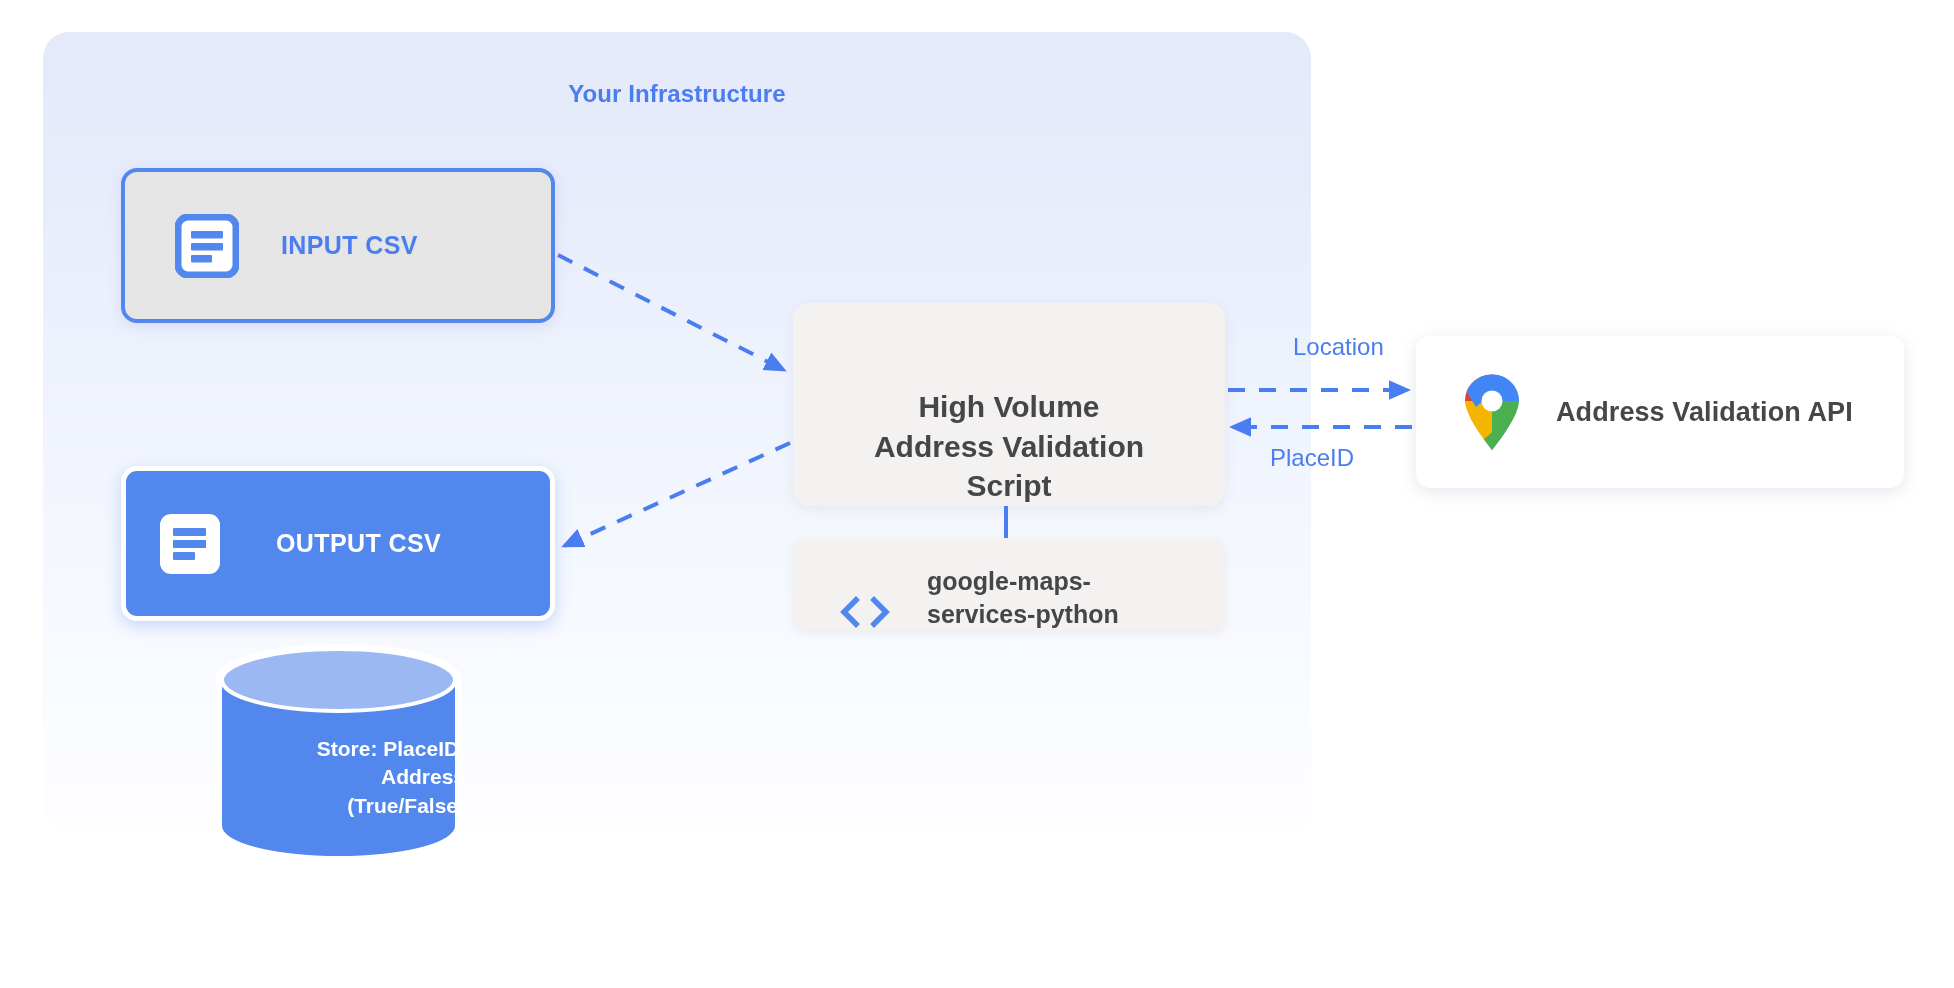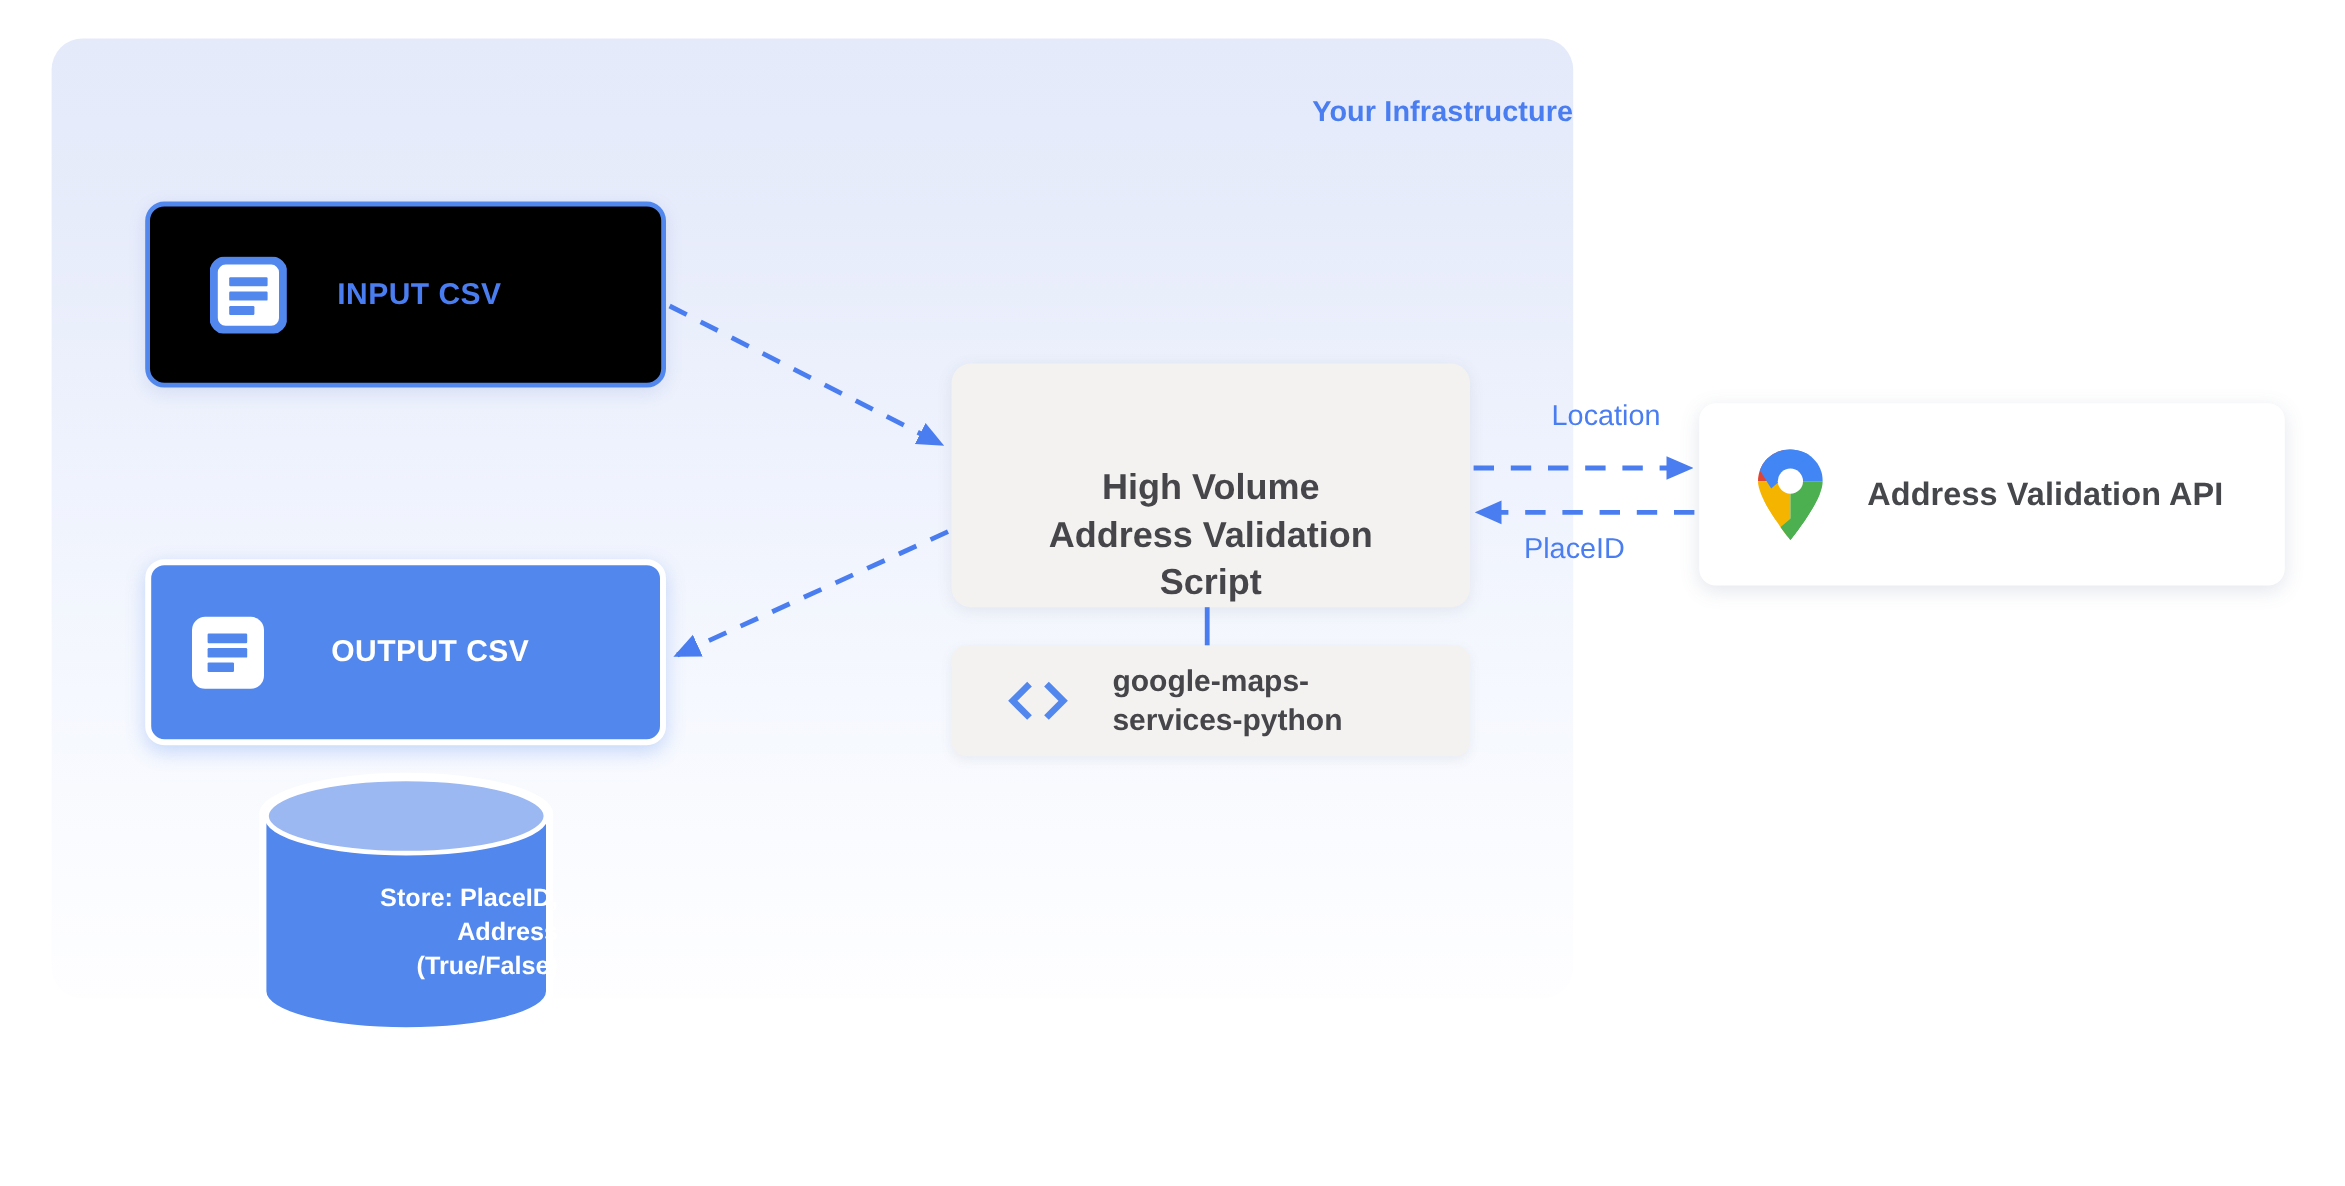--- a/index.html
+++ b/index.html
@@ -36,39 +36,39 @@
         #f5f8fe 68%,
         #fbfcff 88%,
         #fefeff 100%);
   }
 
   #infra-title {
     position: absolute;
     left: 43px;
     top: 80px;
     width: 1268px;
-    text-align: right;
+    text-align: center;
     color: #4a7df0;
     font-size: 24px;
     font-weight: 700;
     letter-spacing: 0.1px;
   }
 
   
   .node {
     position: absolute;
   }
 
   
   #input-csv-node {
     left: 121px;
     top: 168px;
     width: 434px;
     height: 155px;
-    background: #000000;
+    background: #e5e5e5;
     border: 4px solid #5287ee;
     border-radius: 16px;
     display: flex;
     align-items: center;
     padding-left: 50px;
     gap: 42px;
     box-shadow: 0 4px 14px rgba(92,125,200,0.16);
   }
   #input-csv-label {
     color: #4a7df0;
@@ -137,21 +137,21 @@
 
   
   #library-node {
     left: 793px;
     top: 538px;
     width: 432px;
     height: 92px;
     background: #f3f2f0;
     border-radius: 12px;
     display: flex;
-    align-items: center;
+    align-items: flex-end;
     padding-left: 44px;
     gap: 34px;
     box-shadow: 0 3px 10px rgba(90,100,120,0.09);
   }
   #library-label {
     color: #46464a;
     font-size: 25px;
     font-weight: 700;
     line-height: 1.3;
     white-space: pre-line;

